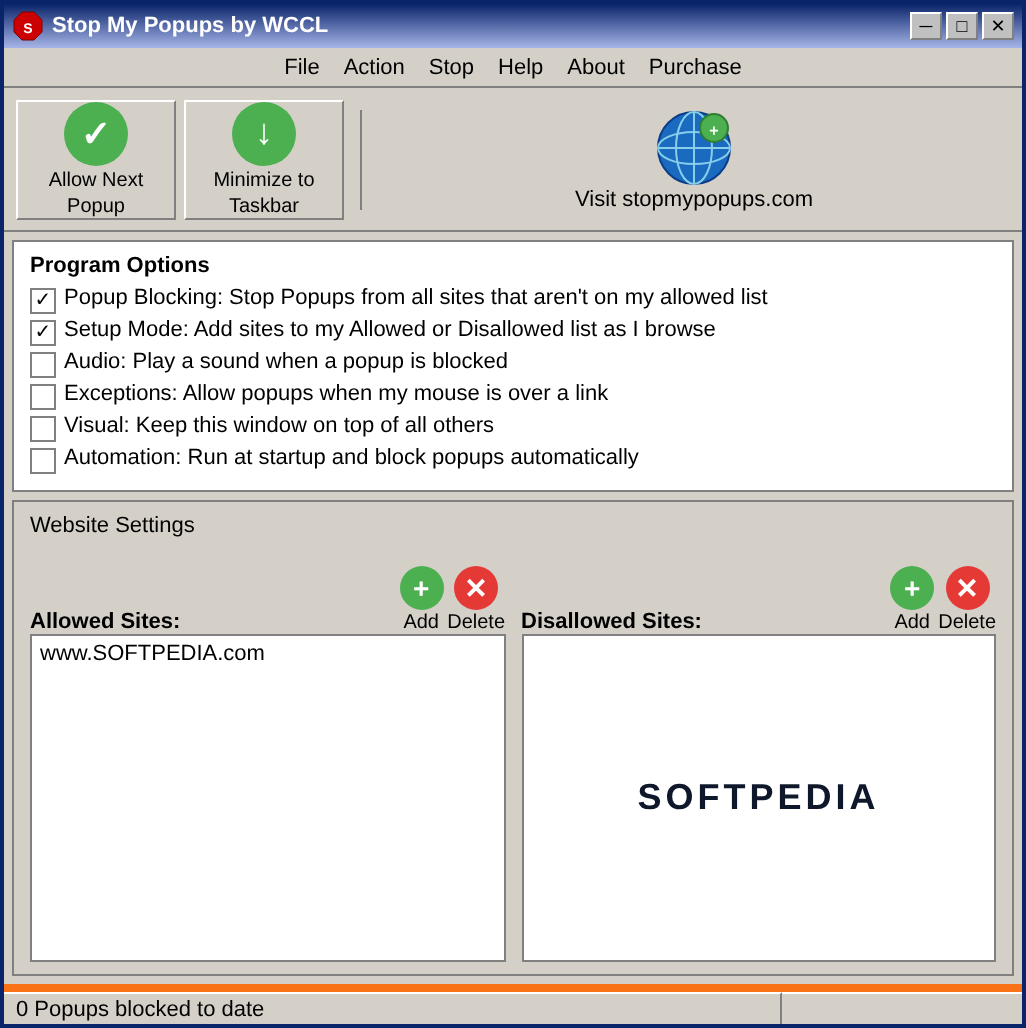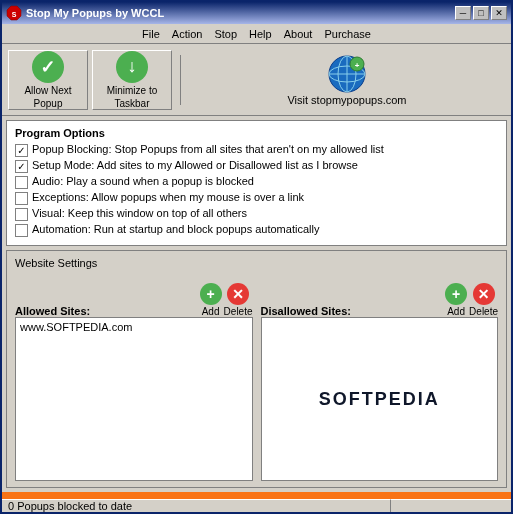--- a/index.html
+++ b/index.html
@@ -295,21 +295,21 @@
       font-size: 18px;
       font-weight: bold;
       white-space: nowrap;
       pointer-events: none;
       letter-spacing: 2px;
     }
 
     
     .statusbar {
       background: #d4d0c8;
-      border-top: 7px solid #f97316;
+      border-top: 4px solid #f97316;
       display: flex;
       height: 20px;
       align-items: center;
     }
     .status-left {
       flex: 1;
       border-right: 1px solid #808080;
       padding: 2px 6px;
       font-size: 11px;
       height: 100%;

